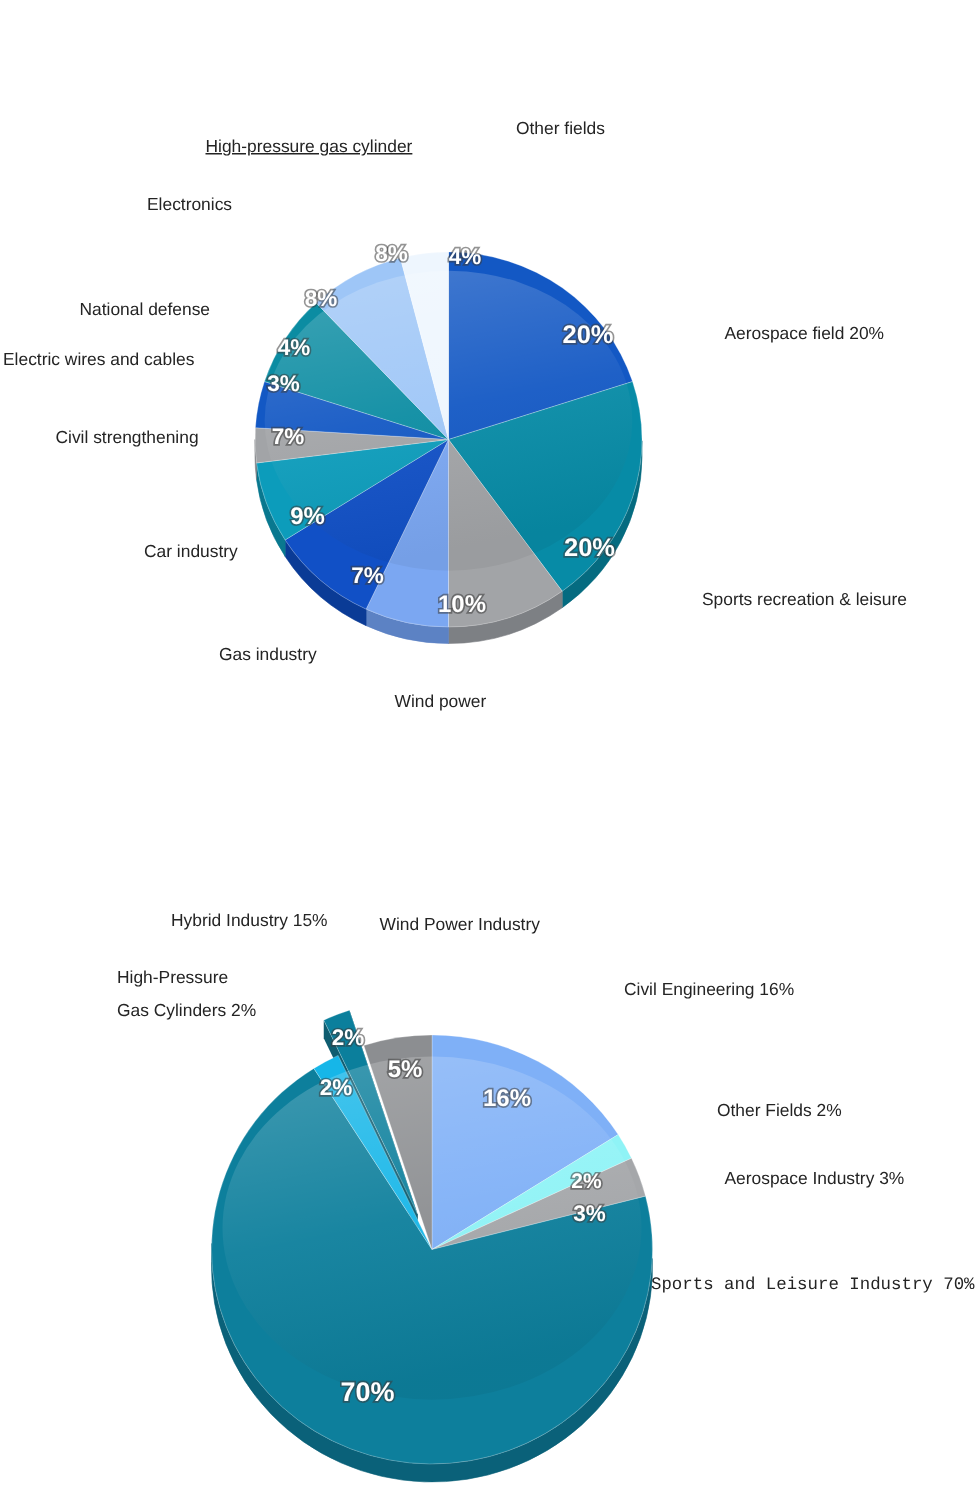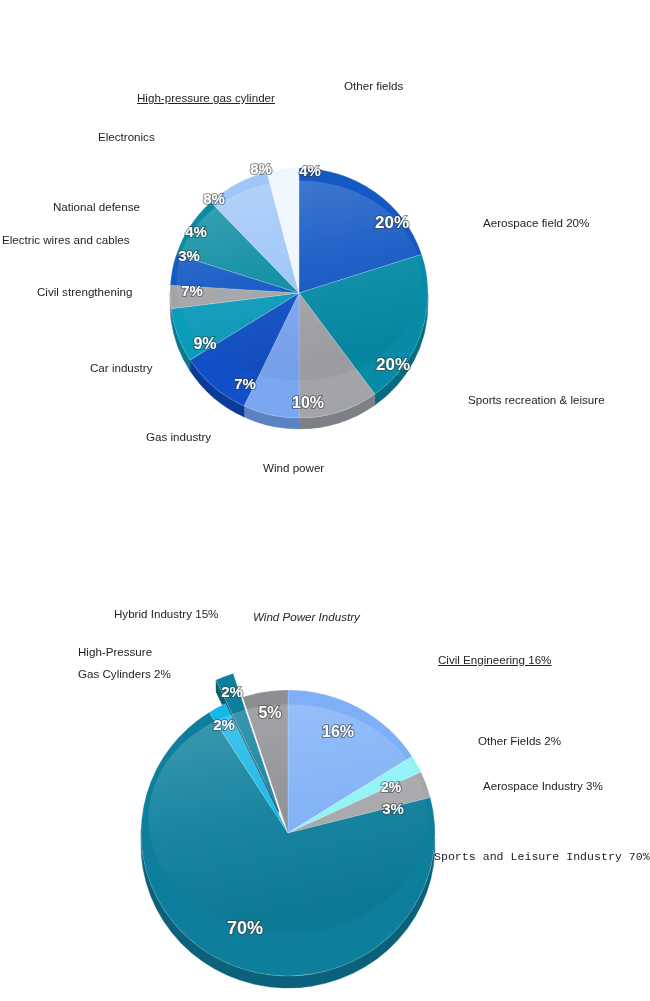--- a/index.html
+++ b/index.html
@@ -188,27 +188,27 @@
   </div>
 
   <div id="callout-layer">
       <div class="callout" style="left: 137px; top: 92px; text-decoration: underline;">High-pressure gas cylinder</div>
       <div class="callout" style="left: 344px; top: 80px;">Other fields</div>
       <div class="callout" style="left: 98px; top: 131px;">Electronics</div>
       <div class="callout" style="left: 483px; top: 169px; margin-top: 48px;">Aerospace field 20%</div>
       <div class="callout" style="left: 53px; top: 201px;">National defense</div>
       <div class="callout" style="left: 2px; top: 234px;">Electric wires and cables</div>
       <div class="callout" style="left: 37px; top: 286px;">Civil strengthening</div>
-      <div class="callout" style="left: 90px; top: 362px;">Car industry</div>
+      <div class="callout" style="left: 96px; top: 362px;">Car industry</div>
       <div class="callout" style="left: 468px; top: 394px;">Sports recreation &amp; leisure</div>
       <div class="callout" style="left: 146px; top: 431px;">Gas industry</div>
       <div class="callout" style="left: 263px; top: 462px;">Wind power</div>
       <div class="callout" style="left: 114px; top: 608px;">Hybrid Industry 15%</div>
-      <div class="callout" style="left: 253px; top: 611px; font-style: italic;">Wind Power Industry</div>
-      <div class="callout" style="left: 438px; top: 654px; text-decoration: underline;">Civil Engineering 16%</div>
+      <div class="callout" style="left: 253px; top: 611px;">Wind Power Industry</div>
+      <div class="callout" style="left: 416px; top: 654px;">Civil Engineering 16%</div>
       <div class="callout" style="left: 78px; top: 646px;">High-Pressure</div>
       <div class="callout" style="left: 78px; top: 668px;">Gas Cylinders 2%</div>
       <div class="callout" style="left: 478px; top: 735px;">Other Fields 2%</div>
       <div class="callout" style="left: 483px; top: 780px;">Aerospace Industry 3%</div>
       <div class="callout" style="left: 434px; top: 851px; font-family: Liberation Mono, monospace;">Sports and Leisure Industry 70%</div>
     </div>
 
 </div>
 
 </body></html>

